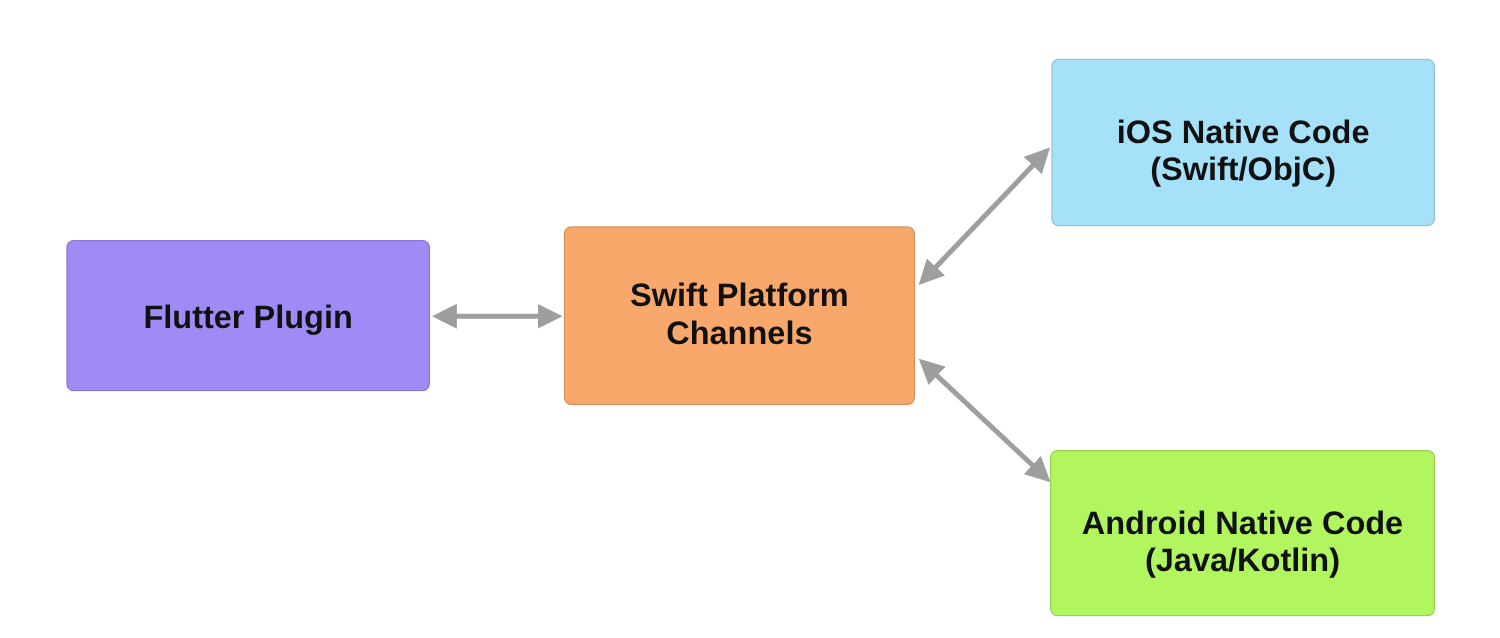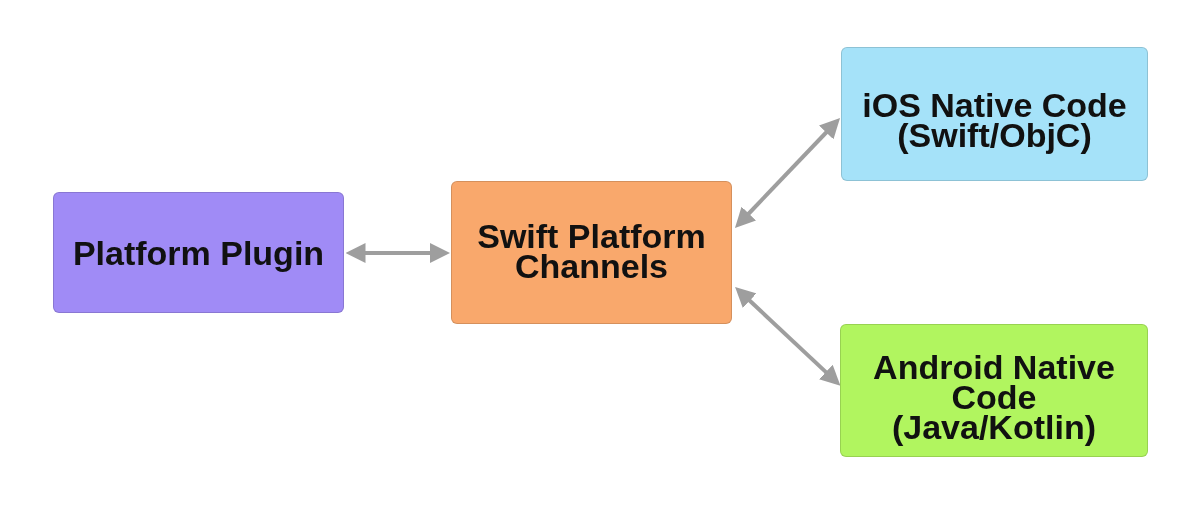--- a/index.html
+++ b/index.html
@@ -1,19 +1,19 @@
 <!DOCTYPE html>
 <html><head>
 <meta charset="utf-8">
 <style>
   html,body { margin:0; padding:0; }
   .canvas { position:relative; width:1200px; height:510px; background:#ffffff; overflow:hidden;
             font-family:"Liberation Sans", sans-serif; }
   .node { position:absolute; border-radius:6px; display:flex; align-items:center; justify-content:center;
-          text-align:center; font-weight:bold; font-size:34px; line-height:30px; color:#111111;
+          text-align:center; font-weight:bold; font-size:26px; line-height:30px; color:#111111;
           border:1px solid rgba(0,0,0,0.14); box-sizing:border-box; }
   .node .label { white-space:pre-line; }
   #node-flutter  { left:53px;  top:192px; width:291px; height:121px; }
   #node-dart     { left:451px; top:181px; width:281px; height:143px; }
   #node-ios      { left:841px; top:47px;  width:307px; height:134px; }
   #node-android  { left:840px; top:324px; width:308px; height:133px; }
   #node-ios .label, #node-android .label { padding-top:12px; }
   #node-dart .label { padding-bottom:4px; }
   .arrows { position:absolute; left:0; top:0; }
 </style>
@@ -27,31 +27,31 @@
       <marker id="ah" viewBox="0 0 10 10" refX="1" refY="5" markerWidth="5" markerHeight="5" orient="auto-start-reverse" markerUnits="strokeWidth">
         <path d="M0,0 L10,5 L0,10 z" fill="#9E9E9E"></path>
       </marker>
     </defs>
     <line x1="363.5" y1="253" x2="432" y2="253" stroke-width="4" marker-start="url(#ah)" marker-end="url(#ah)" stroke="#9E9E9E"></line>
     <line x1="747.4" y1="215" x2="827.6" y2="131" stroke-width="4" marker-start="url(#ah)" marker-end="url(#ah)" stroke="#9E9E9E"></line>
     <line x1="748.2" y1="299.3" x2="827.3" y2="373.4" stroke-width="4" marker-start="url(#ah)" marker-end="url(#ah)" stroke="#9E9E9E"></line>
   </svg>
 
   <div class="node" id="node-flutter" style="background: rgb(160, 139, 246);">
-    <span class="label">Platform Plugin</span>
+    <span class="label">Flutter Plugin</span>
   </div>
 
   <div class="node" id="node-dart" style="background: rgb(249, 168, 108);">
     <span class="label">Swift Platform
 Channels</span>
   </div>
 
   <div class="node" id="node-ios" style="background: rgb(165, 226, 249);">
     <span class="label">iOS Native Code
 (Swift/ObjC)</span>
   </div>
 
-  <div class="node" id="node-android" style="background: rgb(177, 245, 95);">
+  <div class="node" id="node-android" style="background: rgb(177, 245, 95); margin-top: 36px;">
     <span class="label">Android Native Code
 (Java/Kotlin)</span>
   </div>
 
 </div>
 
 </body></html>

